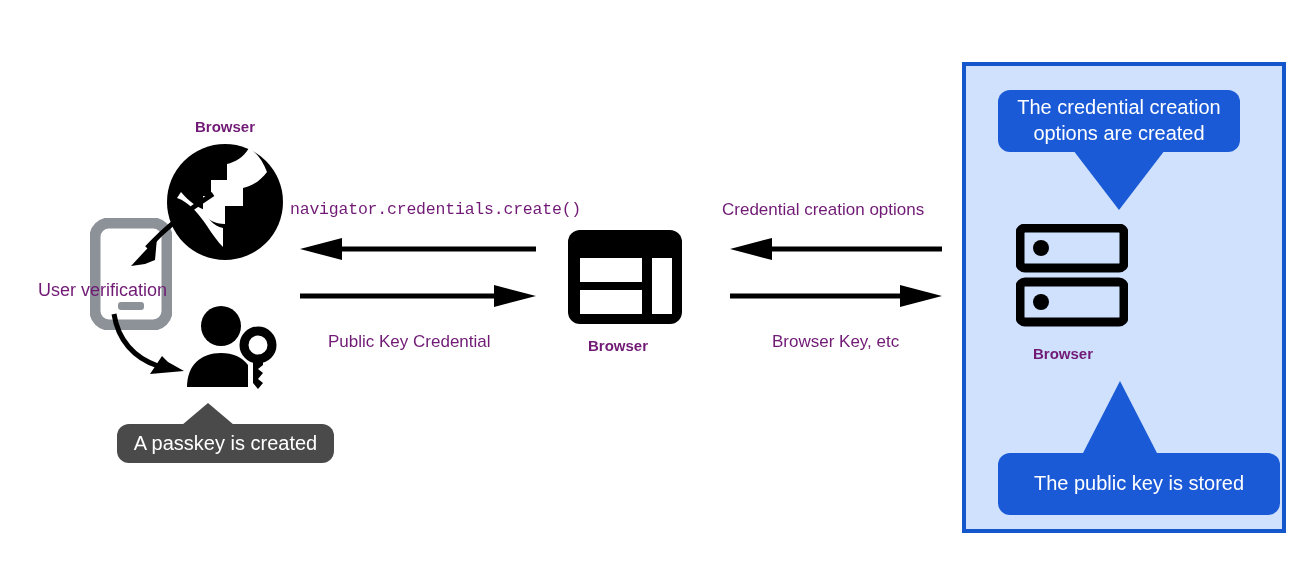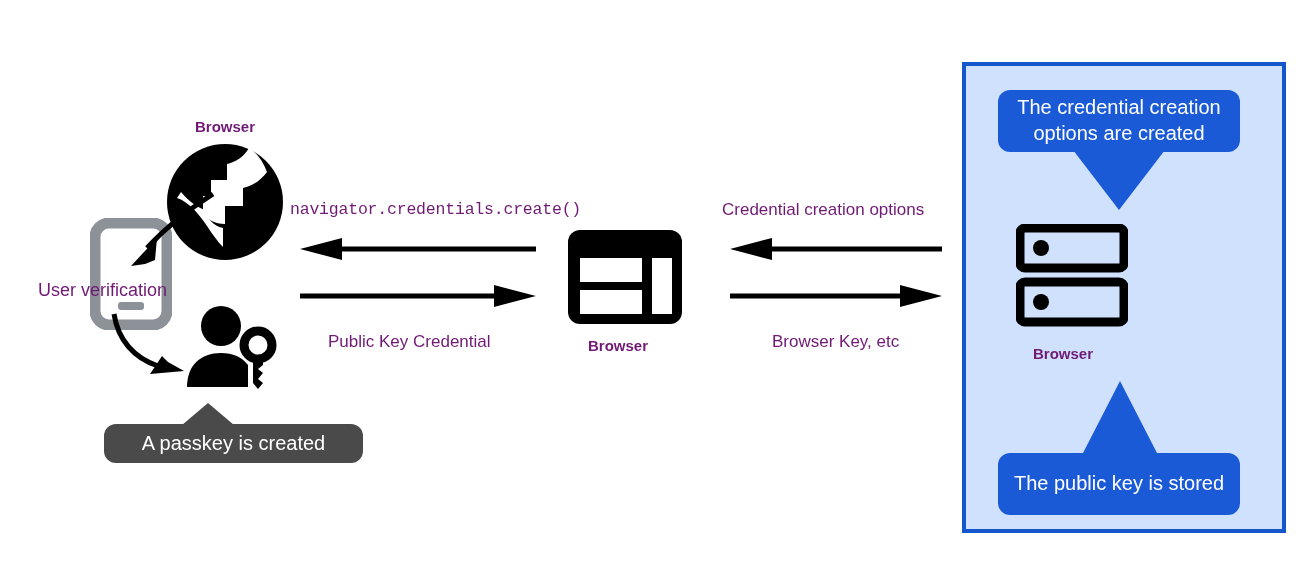--- a/index.html
+++ b/index.html
@@ -99,21 +99,21 @@
       <circle cx="25" cy="24" r="8" fill="#000000"></circle>
       <rect x="4" y="58" width="104" height="40" rx="5" ry="5" fill="none" stroke="#000000" stroke-width="9"></rect>
       <circle cx="25" cy="78" r="8" fill="#000000"></circle>
     </svg>
   </div>
 
   <div class="abs label label-bold" style="left:1033px; top:345px;">Browser</div>
 
   <div class="tail tail-up-blue abs" style="left:1082px; top:381px;"></div>
 
-  <div class="callout callout-blue abs" style="left:998px; top:453px; width:242px; height:62px;">
+  <div class="callout callout-blue abs" style="left:998px; top:453px; width:282px; height:62px;">
     <span>The public key is stored</span>
   </div>
 
   <div class="abs label label-bold" style="left:195px; top:118px;">Browser</div>
 
   <div class="abs" style="left:163px; top:140px;">
     <svg class="icon-svg" width="124" height="124" viewBox="0 0 124 124" aria-hidden="true">
       <circle cx="62" cy="62" r="58" fill="#000000"></circle>
       <path d="M14 58 C26 62 36 74 44 86 C50 95 55 102 60 107 L60 88 C50 86 44 78 42 70 C36 68 26 62 18 52 Z" fill="#ffffff"></path>
       <path d="M86 8 C80 18 72 22 64 24 L64 40 L48 40 L48 56 L40 56 L40 72 C44 80 52 84 62 84 L62 66 L80 66 L80 48 C90 46 98 40 104 32 C100 21 94 13 86 8 Z" fill="#ffffff"></path>
@@ -147,21 +147,21 @@
     <svg class="icon-svg" width="100" height="85" viewBox="0 0 100 85" aria-hidden="true">
       <circle cx="36" cy="21" r="20" fill="#000000"></circle>
       <path d="M2 82 C2 60 16 48 36 48 C48 48 57 52 63 60 L63 82 Z" fill="#000000"></path>
       <circle cx="73" cy="40" r="14" fill="none" stroke="#000000" stroke-width="9"></circle>
       <path d="M68 52 L78 52 L78 60 L73 64 L78 68 L73 74 L78 78 L73 84 L68 78 Z" fill="#000000"></path>
     </svg>
   </div>
 
   <div class="tail tail-up-gray abs" style="left:182px; top:403px;"></div>
 
-  <div class="callout callout-gray abs" style="left:104px; top:424px; width:259px; height:39px;">
+  <div class="callout callout-gray abs" style="left:117px; top:424px; width:217px; height:39px;">
     <span>A passkey is created</span>
   </div>
 
   <div class="abs" style="left:566px; top:228px;">
     <svg class="icon-svg" width="118" height="98" viewBox="0 0 118 98" aria-hidden="true">
       <rect x="2" y="2" width="114" height="94" rx="12" ry="12" fill="#000000"></rect>
       <rect x="14" y="30" width="62" height="24" fill="#ffffff"></rect>
       <rect x="14" y="62" width="62" height="24" fill="#ffffff"></rect>
       <rect x="86" y="30" width="20" height="56" fill="#ffffff"></rect>
     </svg>

